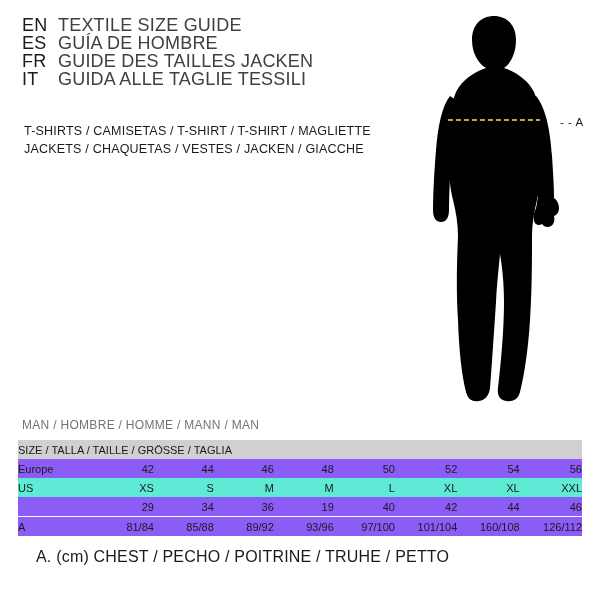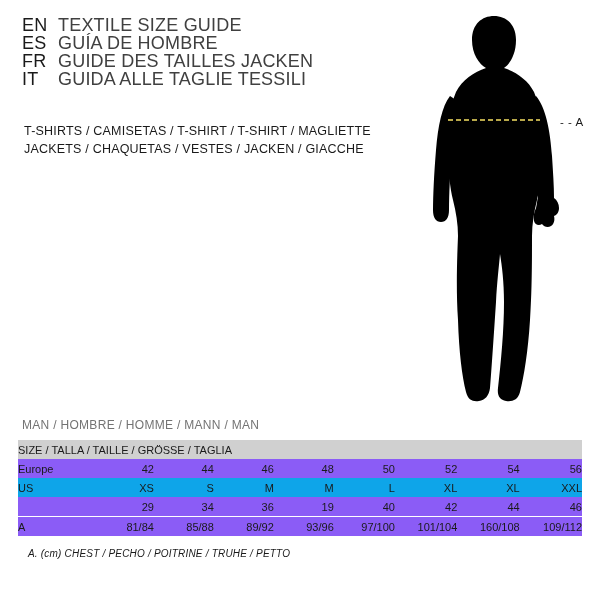--- a/index.html
+++ b/index.html
@@ -110,33 +110,32 @@
     width: 68px;
     text-align: right;
   }
   tr.hdr {
     background: #d0d0d0;
   }
   tr.shade {
     background: #8b5cf6;
   }
   tr.plain {
-    background: #0ea5e9;
+    background: #5eead4;
   }
   tr.lastrow td {
     border-top: 1px solid #ffffff;
   }
   .footnote {
     position: absolute;
-    left: 28px;
+    left: 36px;
     top: 548px;
-    font-size: 10px;
+    font-size: 16px;
     letter-spacing: 0.2px;
     color: #1a1a1a;
-    font-style: italic;
   }
 </style>
 </head>
 <body>
 
 <div class="page">
 
   <div class="lang-block">
     <div class="lang-row">
       <span class="lang-code">EN</span>
@@ -260,20 +259,20 @@
       </tr>
       <tr class="shade lastrow">
         <td class="firstcol">A</td>
         <td class="val">81/84</td>
         <td class="val">85/88</td>
         <td class="val">89/92</td>
         <td class="val">93/96</td>
         <td class="val">97/100</td>
         <td class="val">101/104</td>
         <td class="val">160/108</td>
-        <td class="val">109/112</td>
+        <td class="val">126/112</td>
       </tr>
     </tbody>
   </table>
 
   <div class="footnote">A. (cm) CHEST / PECHO / POITRINE / TRUHE / PETTO</div>
 
 </div>
 
 </body></html>

